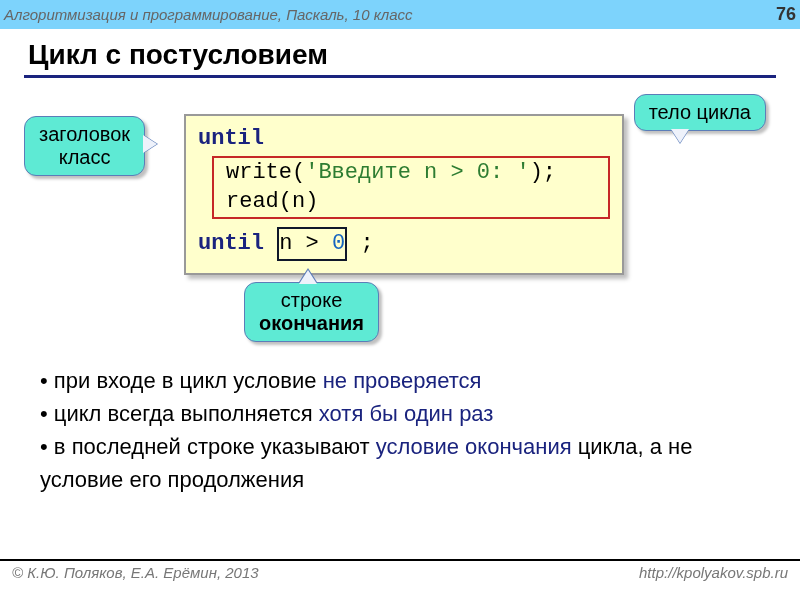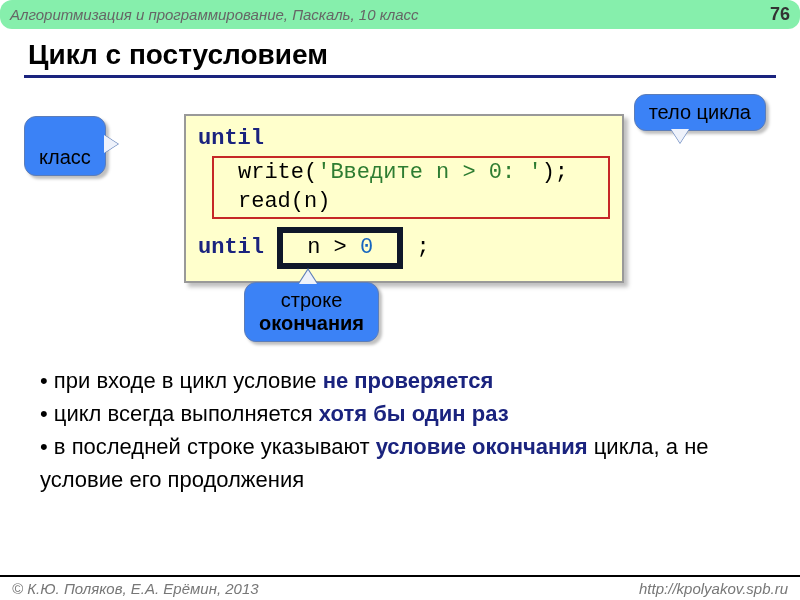--- a/index.html
+++ b/index.html
@@ -1,55 +1,55 @@
 <!DOCTYPE html>
 <html><head>
 <meta charset="utf-8">
 <style>
   * { margin: 0; padding: 0; box-sizing: border-box; }
   body { width: 800px; height: 600px; font-family: Arial, sans-serif; background: #fff; position: relative; overflow: hidden; }
-  .header { background: #86efac; padding: 4px 10px; display: flex; justify-content: space-between; align-items: center; font-style: italic; color: #666; font-size: 15px; border-radius: 12px; }
+  .header { background: #7dd3fc; padding: 4px 4px; display: flex; justify-content: space-between; align-items: center; font-style: italic; color: #666; font-size: 15px; }
   .page-num { font-weight: bold; font-style: normal; font-size: 18px; color: #333; text-align: right; }
   .title { font-size: 28px; font-weight: bold; padding: 10px 28px 4px; }
   .title-rule { border: none; border-top: 3px solid #1a237e; margin: 0 24px 16px; }
   .diagram { position: relative; height: 250px; margin: 0 24px; }
   .codebox { position: absolute; left: 160px; top: 20px; width: 440px; background: #ffffcc; border: 2px solid #999; padding: 8px 12px 12px; box-shadow: 4px 4px 4px rgba(0,0,0,.25); font-family: "Courier New", monospace; font-size: 22px; line-height: 1.35; }
   .kw { color: #1a237e; font-weight: bold; }
-  .body-box { border: 2px solid #c62828; margin: 2px 0 8px 14px; padding: 0 24px; }
+  .body-box { border: 2px solid #c62828; margin: 2px 0 8px 14px; padding: 0 12px; }
   .str { color: #2e7d32; }
   .num { color: #1565c0; }
-  .cond-box { border: 6px solid #0f172a; display: inline-block; padding: 0 24px; }
-  .callout { position: absolute; background: #3b82f6; border: 1.5px solid #5c7db8; border-radius: 12px; padding: 6px 14px; font-size: 20px; text-align: center; box-shadow: 3px 3px 3px rgba(0,0,0,.25); line-height: 1.15; }
+  .cond-box { border: 2px solid #0f172a; display: inline-block; padding: 0 0; }
+  .callout { position: absolute; background: #5eead4; border: 1.5px solid #5c7db8; border-radius: 12px; padding: 6px 14px; font-size: 20px; text-align: center; box-shadow: 3px 3px 3px rgba(0,0,0,.25); line-height: 1.15; }
   .callout::after { content: ""; position: absolute; width: 0; height: 0; }
   .c-header { left: 0; top: 22px; }
   .c-header::after { right: -13px; top: 18px; border-top: 9px solid transparent; border-bottom: 9px solid transparent; border-left: 14px solid #eef2fb; filter: drop-shadow(1.5px 0 0 #5c7db8); }
   .c-body { right: 10px; top: 0; }
   .c-body::after { left: 36px; bottom: -13px; border-left: 9px solid transparent; border-right: 9px solid transparent; border-top: 14px solid #eef2fb; filter: drop-shadow(0 1.5px 0 #5c7db8); }
   .c-cond { left: 220px; top: 188px; }
   .c-cond::after { left: 54px; top: -13px; border-left: 9px solid transparent; border-right: 9px solid transparent; border-bottom: 14px solid #eef2fb; filter: drop-shadow(0 -1.5px 0 #5c7db8); }
   .bullets { margin: 20px 40px 0; font-size: 22px; line-height: 1.5; list-style: none; }
   .bullets li::before { content: "• "; }
-  .em { color: #1a237e; font-weight: bold; }
-  .footer { position: absolute; bottom: 0; left: 0; right: 0; border-top: 2px solid #000; padding: 3px 12px; display: flex; justify-content: space-between; font-style: italic; color: #777; font-size: 15px; }
+  .em { color: #1a237e; font-weight: normal; }
+  .footer { position: absolute; bottom: 16px; left: 0; right: 0; border-top: 2px solid #000; padding: 3px 12px; display: flex; justify-content: space-between; font-style: italic; color: #777; font-size: 15px; }
 </style>
 </head>
 <body>
 
 <div class="header">
   <span>Алгоритмизация и программирование, Паскаль, 10 класс</span>
   <span class="page-num">76</span>
 </div>
 
 <div class="title">Цикл с постусловием</div>
 <hr class="title-rule">
 
 <div class="diagram">
 
   <div class="callout c-header">
-    <br>
+    <span>заголовок</span><br>
     <span>класс</span>
   </div>
 
   <div class="callout c-body">
     <span>тело цикла</span>
   </div>
 
   <div class="codebox">
     <span class="kw">until</span>
     <div class="body-box">

